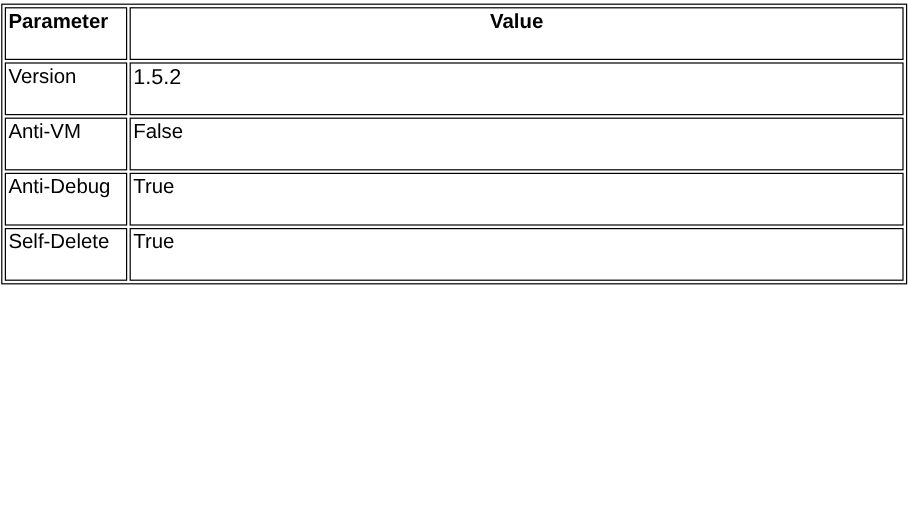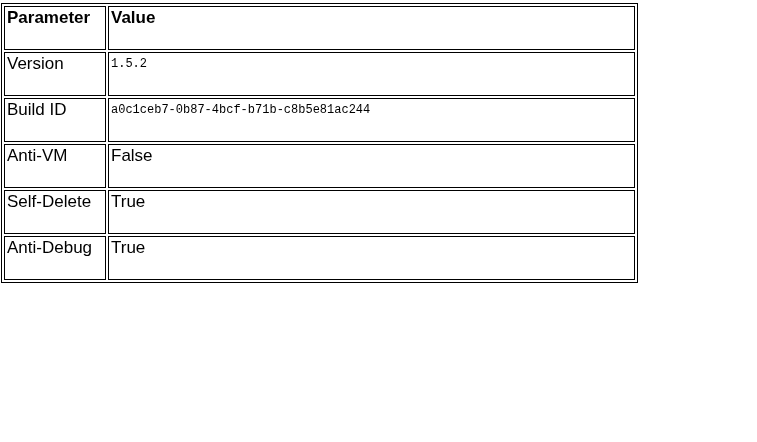--- a/index.html
+++ b/index.html
@@ -1,69 +1,65 @@
 <!DOCTYPE html>
 <html><head>
   <meta charset="utf-8">
   <style>
     html, body { margin: 0; padding: 0; background: #ffffff; }
     body { width: 757px; height: 442px; overflow: hidden; }
     table.cfg {
       position: absolute; left: 1px; top: 3px;
-      width: 637px;
+      width: 755px;
       border: 1px solid #000;
       border-spacing: 2px;
       border-collapse: separate;
       font-family: "Liberation Sans", "DejaVu Sans", sans-serif;
       font-size: 17px;
       color: #000;
     }
     table.cfg th, table.cfg td {
       border: 1px solid #000;
       height: 40px;
       padding: 0 2px 2px 2px;
       vertical-align: top;
       text-align: left;
       line-height: 22px;
     }
-    table.cfg th { font-weight: bold; }
+    table.cfg th { font-weight: bold; text-align: center; }
     table.cfg th.param-h { text-align: left; }
     table.cfg td.key { width: 96px; white-space: nowrap; }
     table.cfg td.mono {
-      font-family: Liberation Mono, monospace;
-      font-size: 12px;
+      font-family: Liberation Sans, sans-serif;
+      font-size: 18px;
       letter-spacing: 0px;
       white-space: nowrap;
     }
   </style>
 </head>
 <body>
 
 <table class="cfg">
   <thead>
     <tr>
       <th class="param-h">Parameter</th>
       <th>Value</th>
     </tr>
   </thead>
   <tbody>
     <tr>
       <td class="key">Version</td>
       <td class="mono">1.5.2</td>
     </tr>
     <tr>
-      <td class="key">Build ID</td>
-      <td class="mono">a0c1ceb7-0b87-4bcf-b71b-c8b5e81ac244</td>
-    </tr>
-    <tr>
       <td class="key">Anti-VM</td>
       <td>False</td>
     </tr>
     <tr>
-      <td class="key">Self-Delete</td>
+      <td class="key">Anti-Debug</td>
       <td>True</td>
     </tr>
     <tr>
-      <td class="key">Anti-Debug</td>
+      <td class="key">Self-Delete</td>
       <td>True</td>
     </tr>
   </tbody>
 </table>
 
 </body></html>

